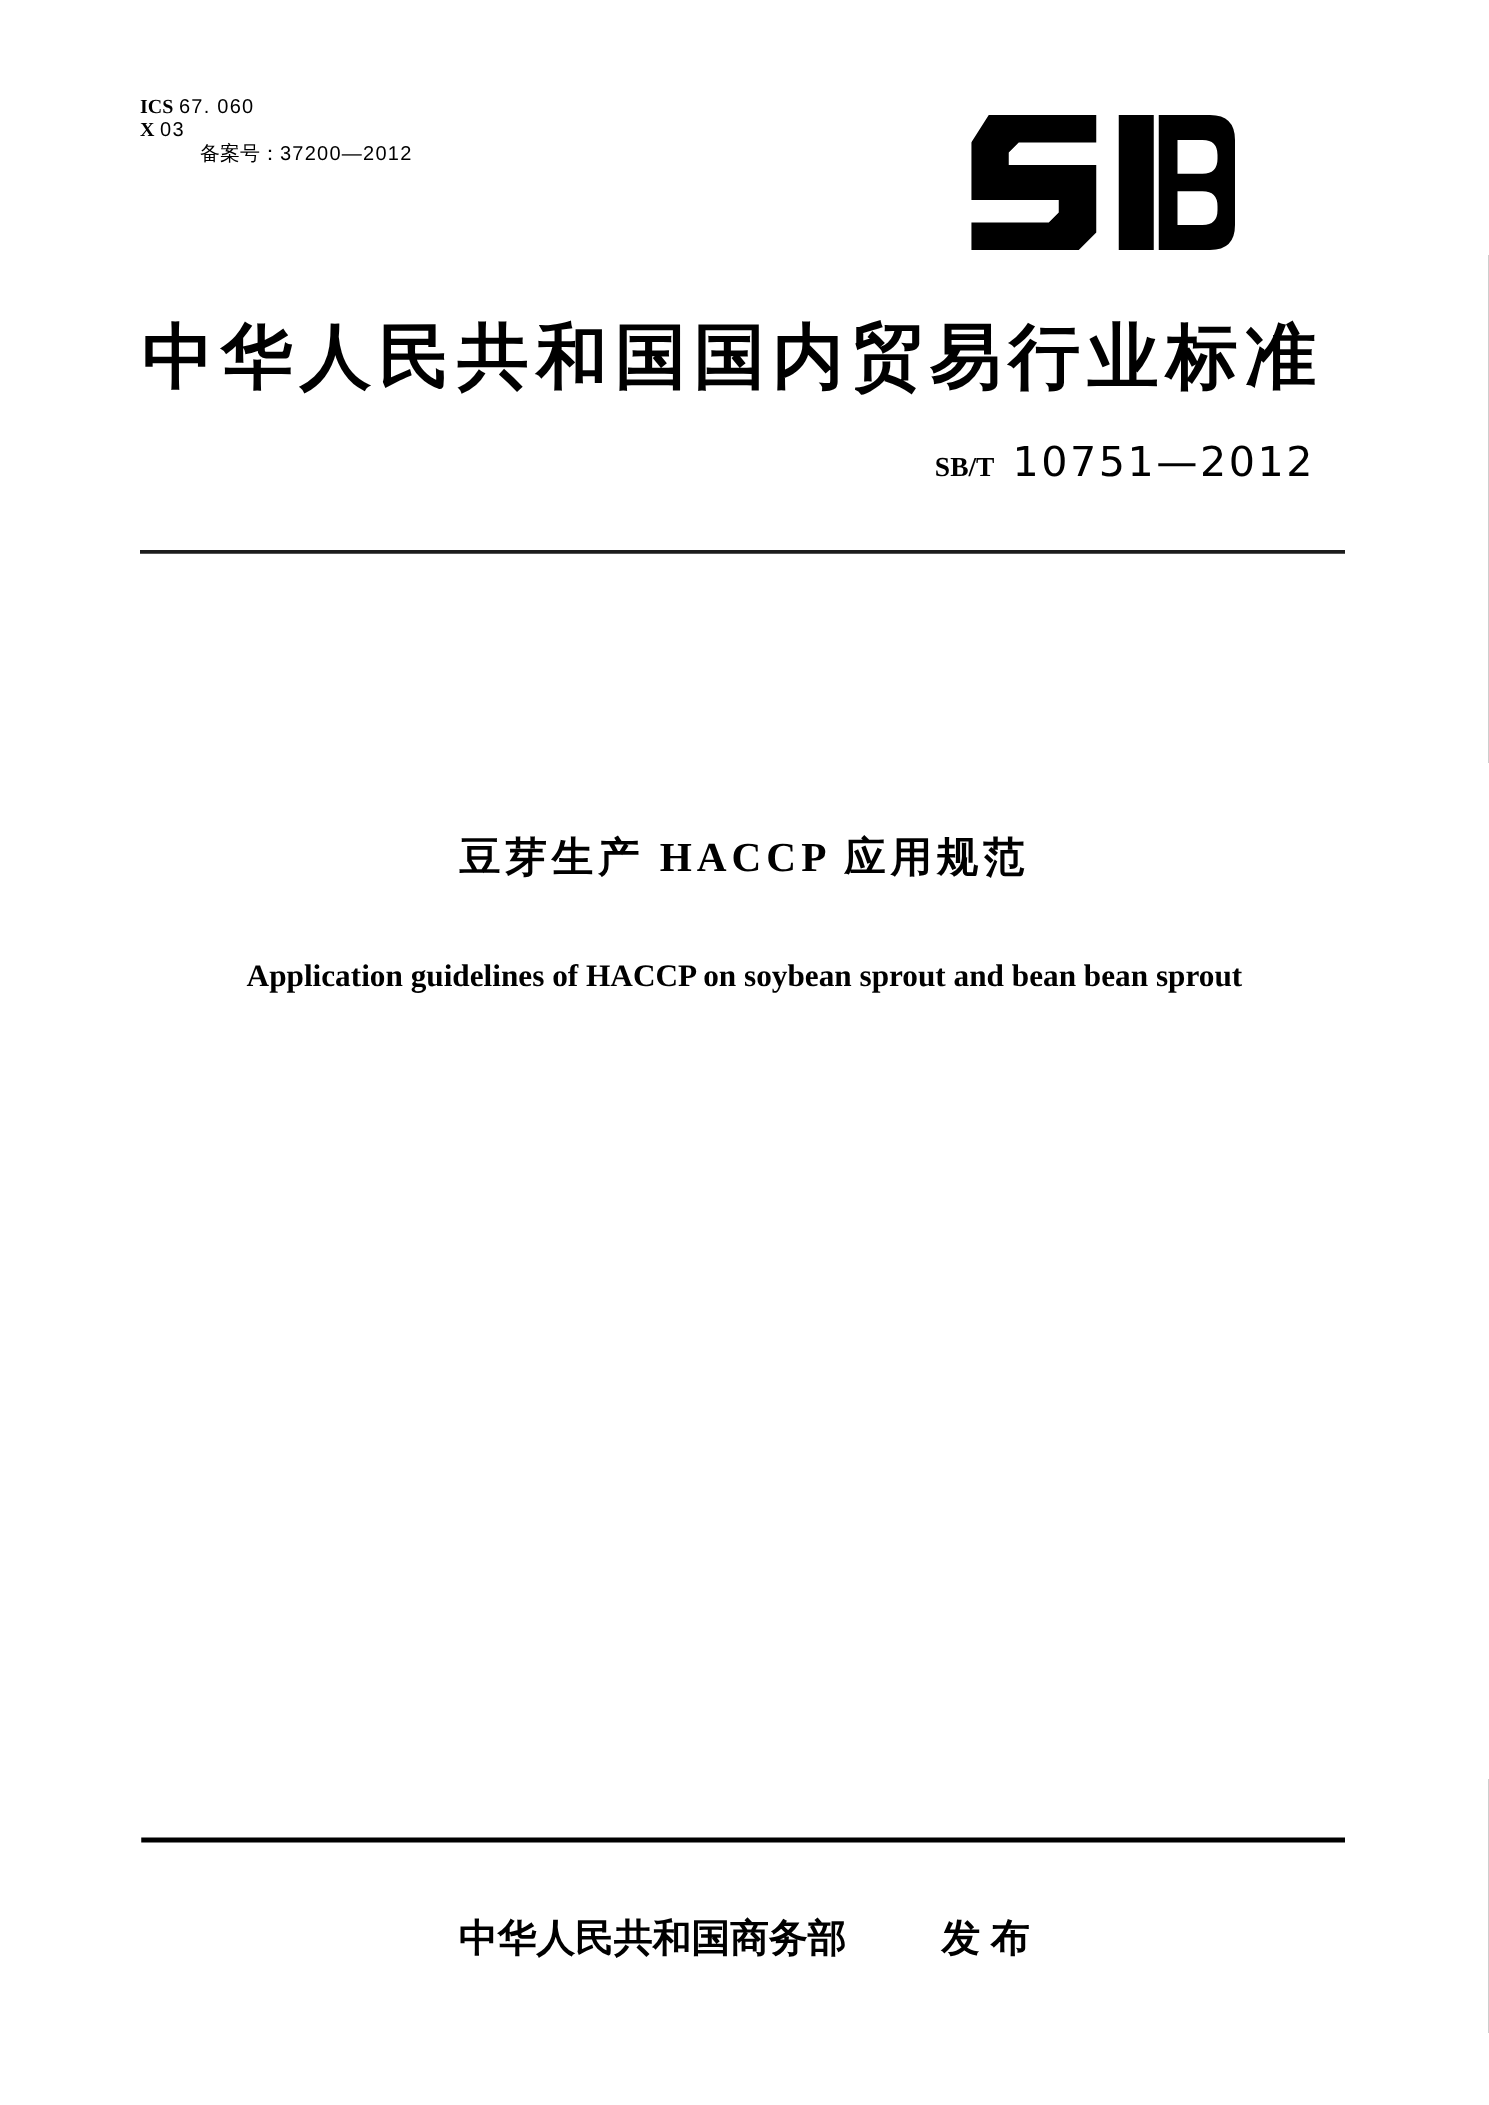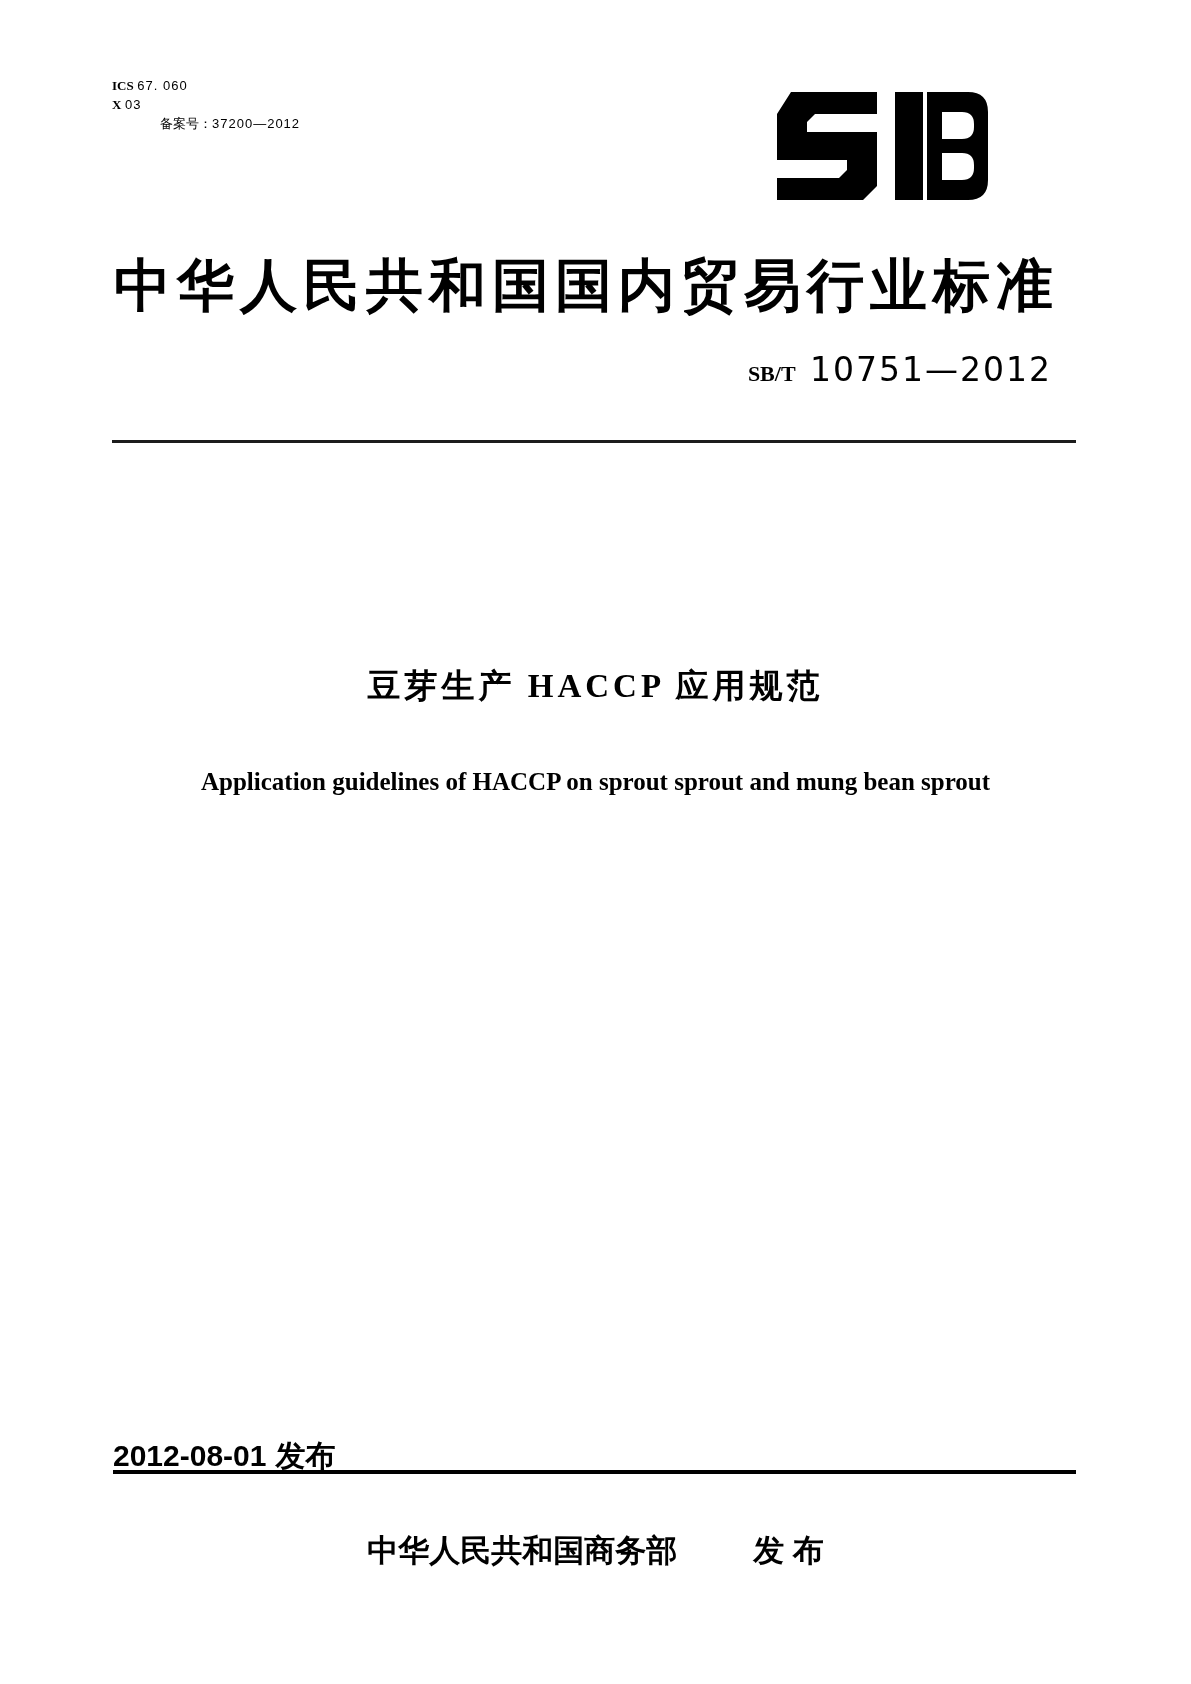--- a/index.html
+++ b/index.html
@@ -12,21 +12,21 @@
     color: #000000;
     font-family: "Liberation Sans", sans-serif;
     overflow: hidden;
   }
 
   
   .meta {
     position: absolute;
     left: 112px;
     top: 76px;
-    font-size: 13px;
+    font-size: 16px;
     line-height: 19px;
     white-space: nowrap;
   }
   .meta .prefix {
     font-family: "Liberation Serif", serif;
     font-weight: bold;
   }
   .meta .val { font-weight: normal; letter-spacing: 1px; }
   .meta .cjk { font-weight: normal; margin-left: 48px; }
 
@@ -163,25 +163,22 @@
   <div class="std-name">中华人民共和国国内贸易行业标准</div>
 
   <div class="std-no">
     <span class="p">SB/T</span>
     <span class="n">10751—2012</span>
   </div>
 
   <div class="rule-top"></div>
 
   <div class="title-cn">豆芽生产 HACCP 应用规范</div>
-  <div class="title-en">Application guidelines of HACCP on sprout sprout and mung bean sprout</div>
+  <div class="title-en">Application guidelines of HACCP on soybean sprout and bean bean sprout</div>
 
-  <div class="date-left">
-    <span>2012-08-01</span><span class="lbl">发布</span>
-  </div>
 
   <div class="rule-bottom"></div>
 
   <div class="publisher">
     <span>中华人民共和国商务部</span><span class="action">发 布</span>
   </div>
 
 </div>
 
 </body></html>

